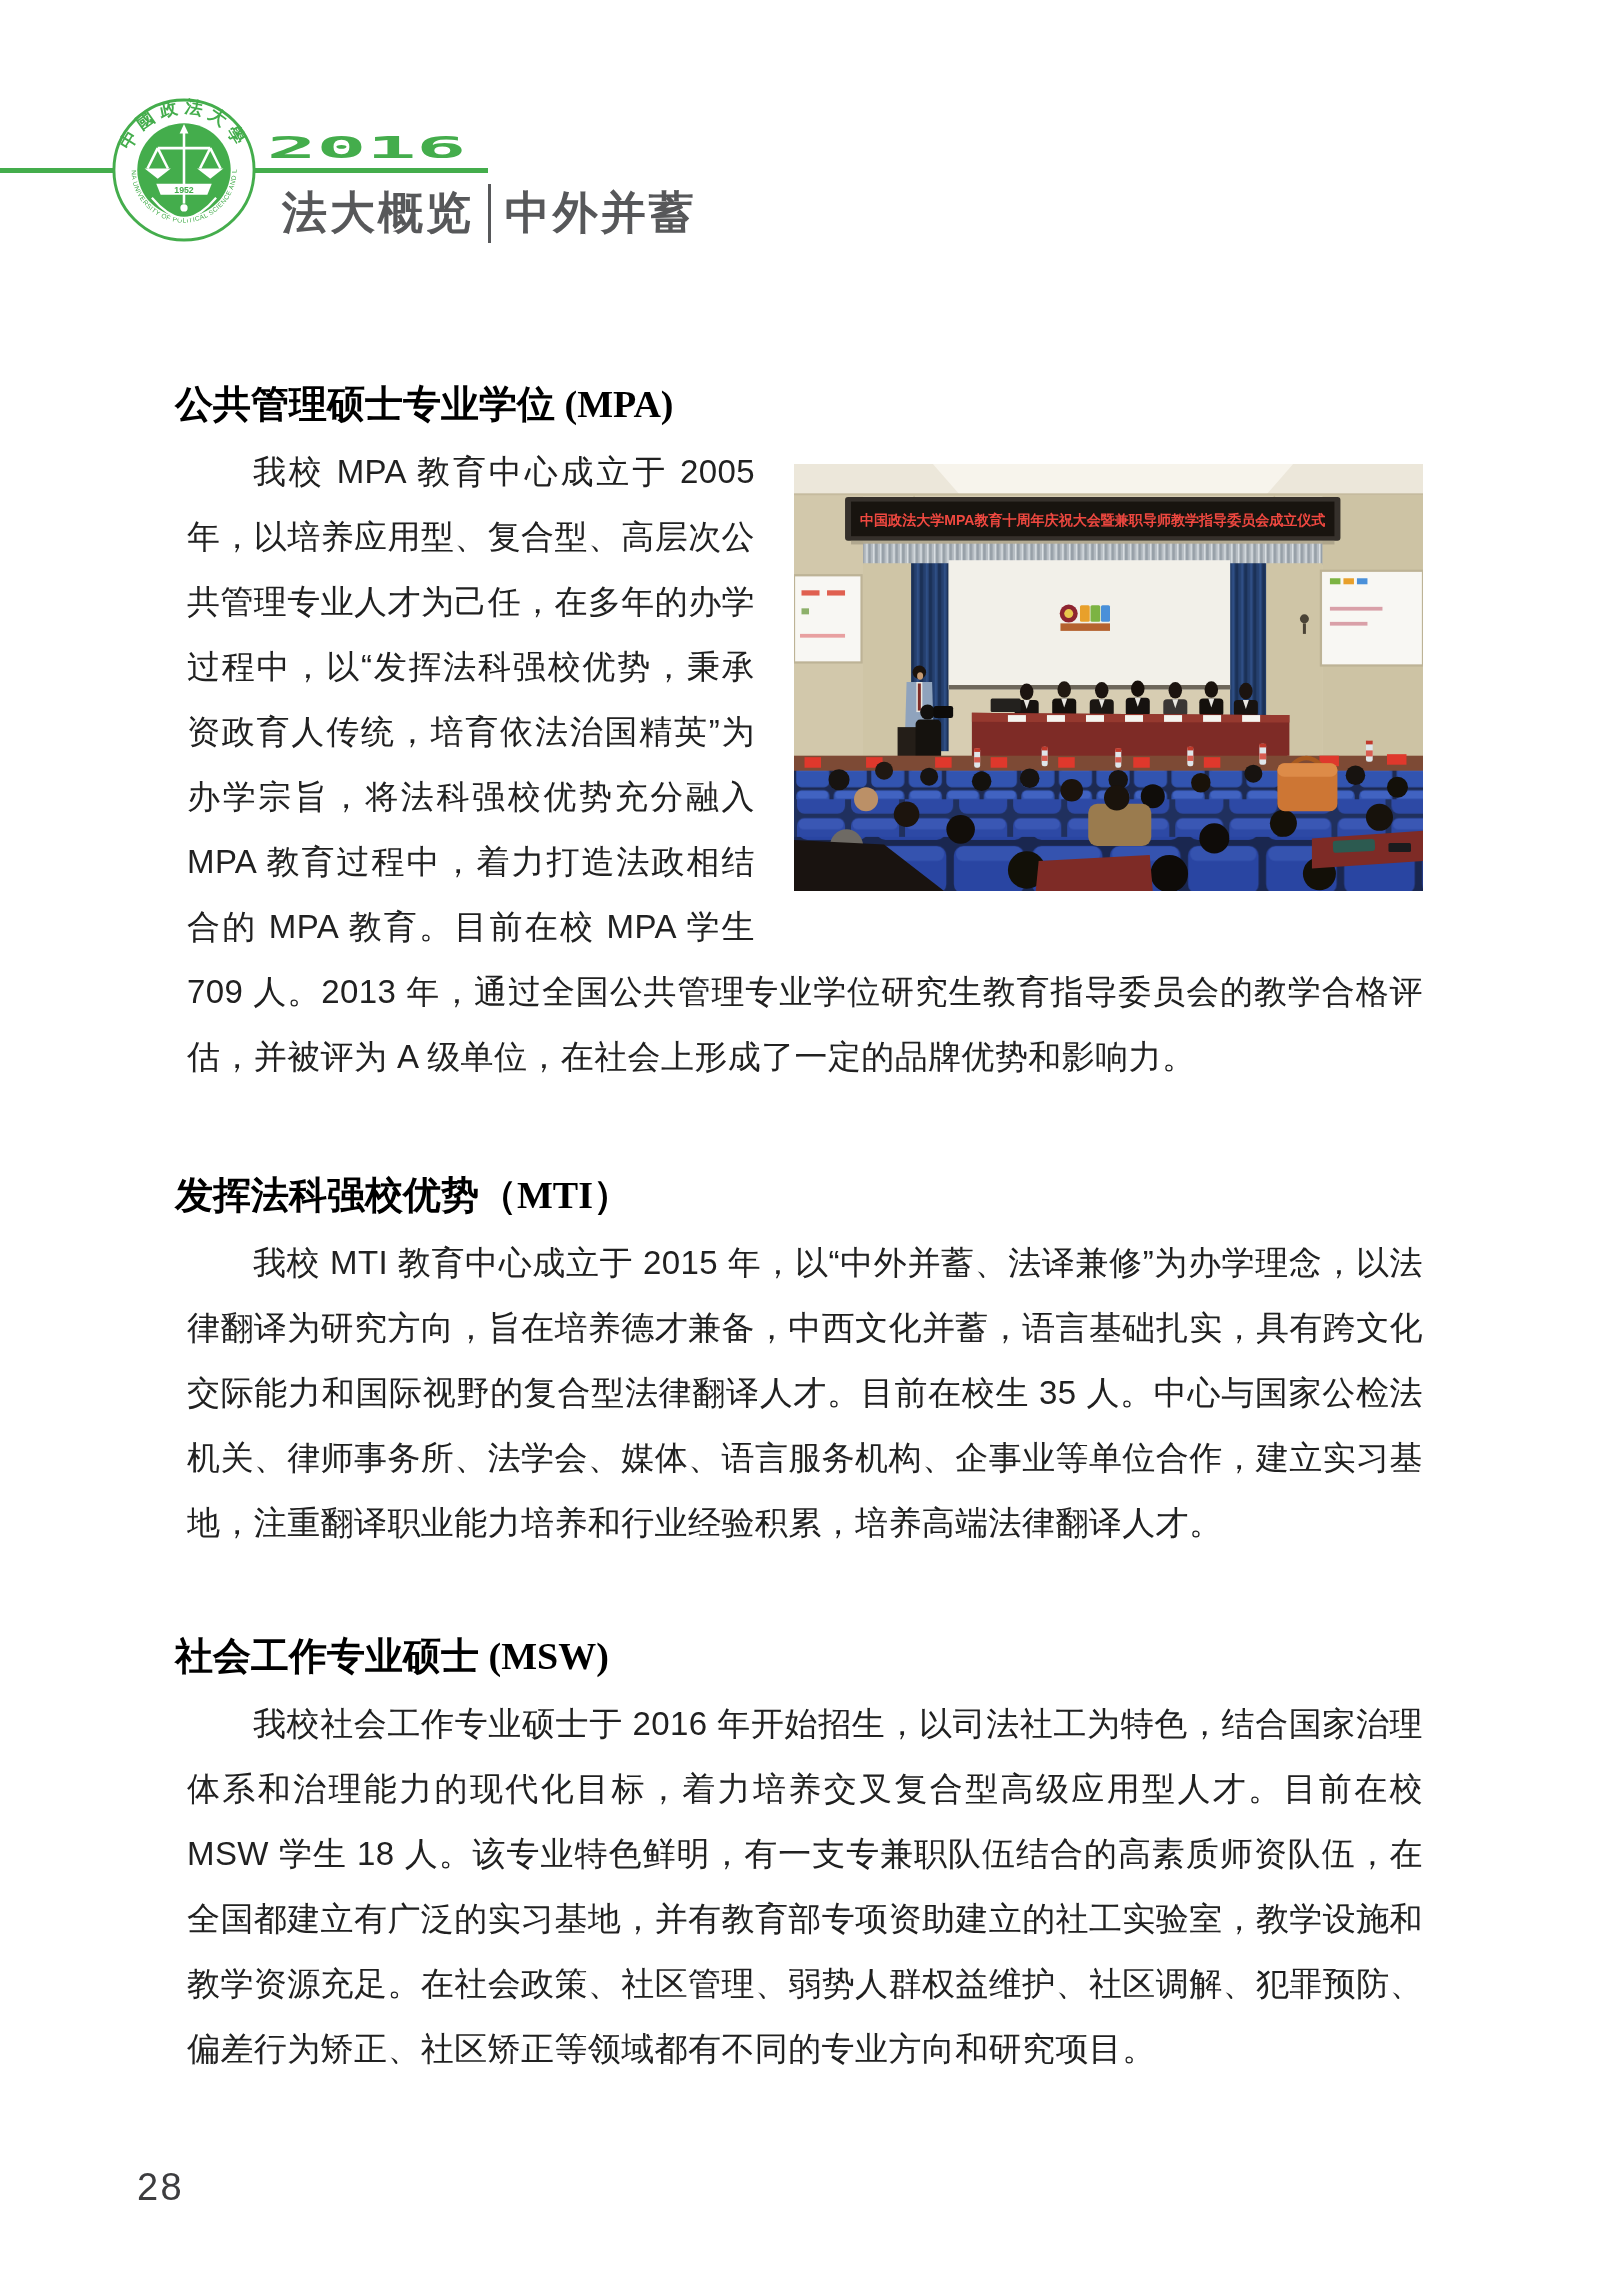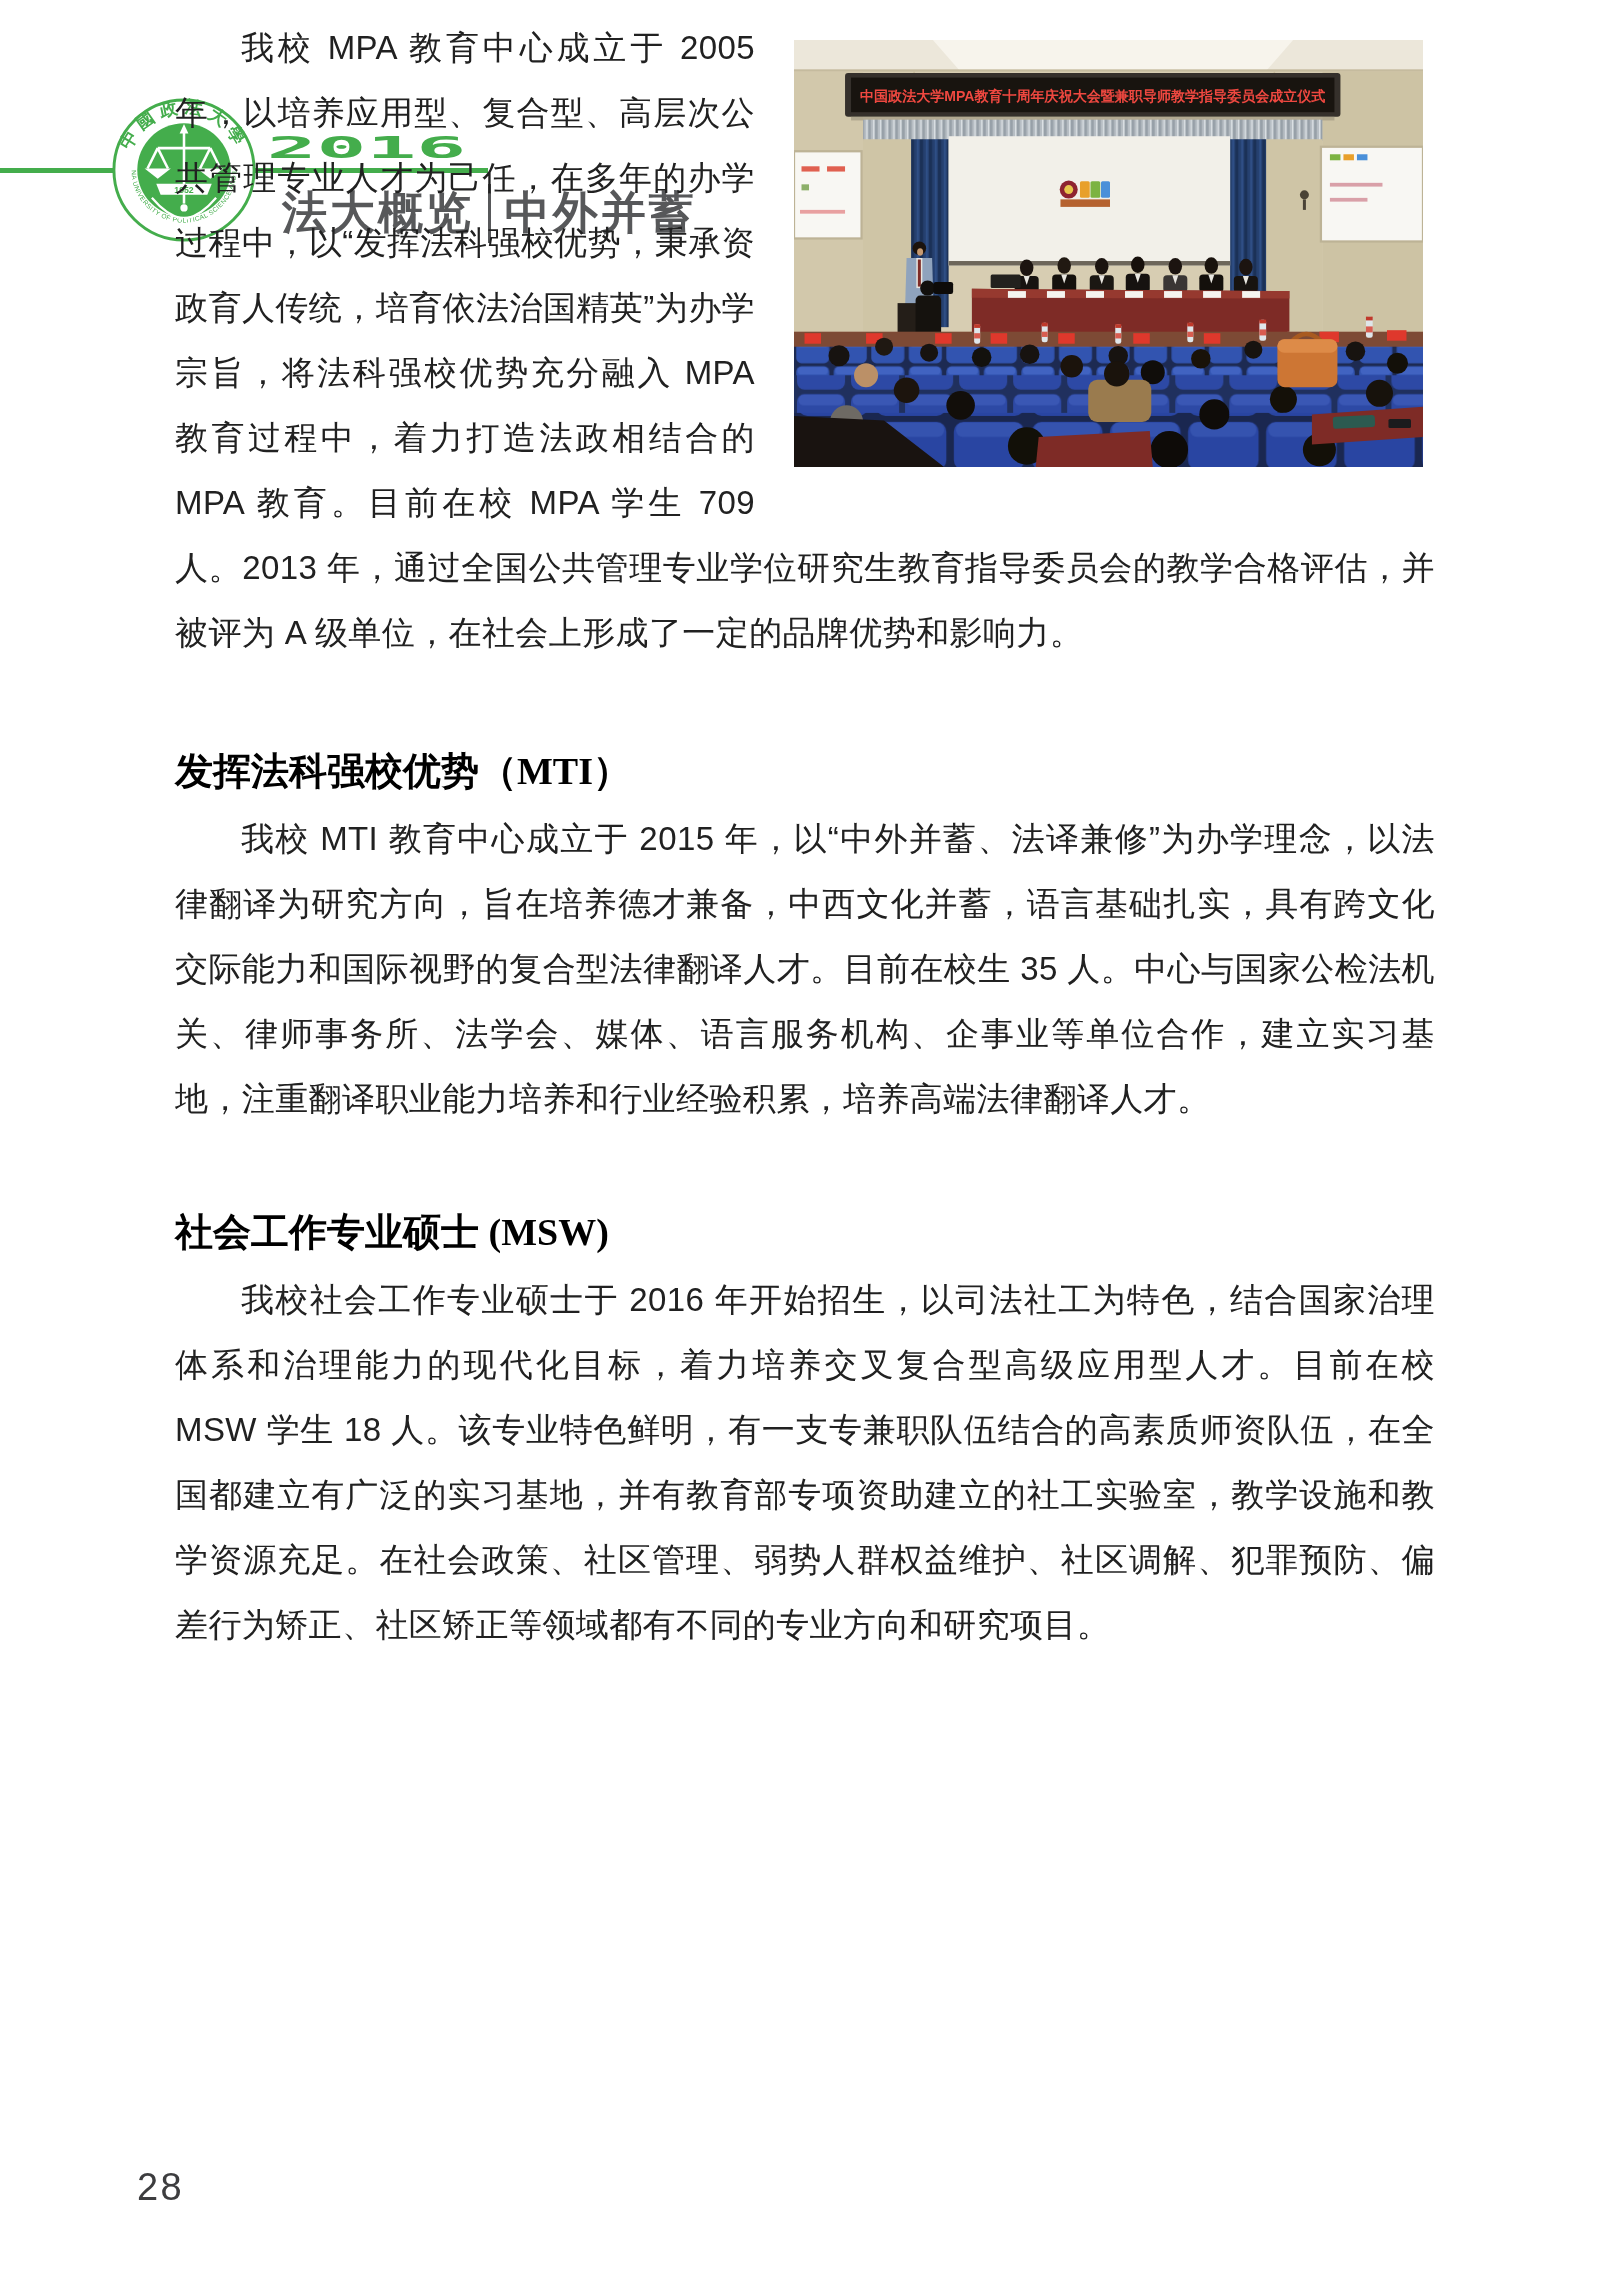--- a/index.html
+++ b/index.html
@@ -11,21 +11,21 @@
   .masthead{position:absolute;left:282px;top:183px;height:60px;display:flex;align-items:center;
             color:#57585a;font-family:"Liberation Serif",serif;font-weight:bold;font-size:45px;
             letter-spacing:3px;white-space:nowrap;}
   .masthead .divider{display:inline-block;width:3.8px;height:59px;background:#57585a;margin:0 13.5px;}
   .content{position:absolute;left:175px;top:0;width:1260px;}
   h2{margin:0;font-family:"Liberation Serif",serif;font-size:38px;line-height:39px;font-weight:700;color:#000;}
   .h-mpa{margin-top:385px;}
   .h-mti{margin-top:87px;}
   .h-msw{margin-top:82px;}
   .para{margin-top:15px;}
-  .para p{margin:0;font-size:33px;line-height:65px;font-weight:300;color:#212121;
+  .para p{margin:12px;font-size:33px;line-height:65px;font-weight:300;color:#212121;
           text-align:justify;text-indent:66px;letter-spacing:0.4px;}
   figure.photo{float:right;width:629px;height:427px;margin:12.8px 0 15px 27px;padding:12px;}
   figure.photo svg{display:block;width:629px;height:427px;}
   .pagenum{position:absolute;left:137px;top:2166px;font-size:38px;line-height:42px;
            color:#3d3d3f;letter-spacing:2.3px;}
 </style>
 </head>
 <body>
 
 <div class="page">
@@ -72,20 +72,21 @@
   </div>
 
   <div class="masthead">
     <span>法大概览</span>
     <span class="divider"></span>
     <span>中外并蓄</span>
   </div>
 
   <div class="content">
 
+    <h2 class="h-mpa">公共管理硕士专业学位 (MPA)</h2>
 
     <div class="para">
       <figure class="photo">
         <svg viewBox="0 0 838 568" preserveAspectRatio="none">
           <defs>
             <pattern id="curt" width="9" height="30" patternUnits="userSpaceOnUse">
               <rect width="9" height="30" fill="#b7bec4"></rect>
               <rect width="3.5" height="30" fill="#97a0a8"></rect>
               <rect x="6.5" width="1.5" height="30" fill="#dde2e6"></rect>
             </pattern>

